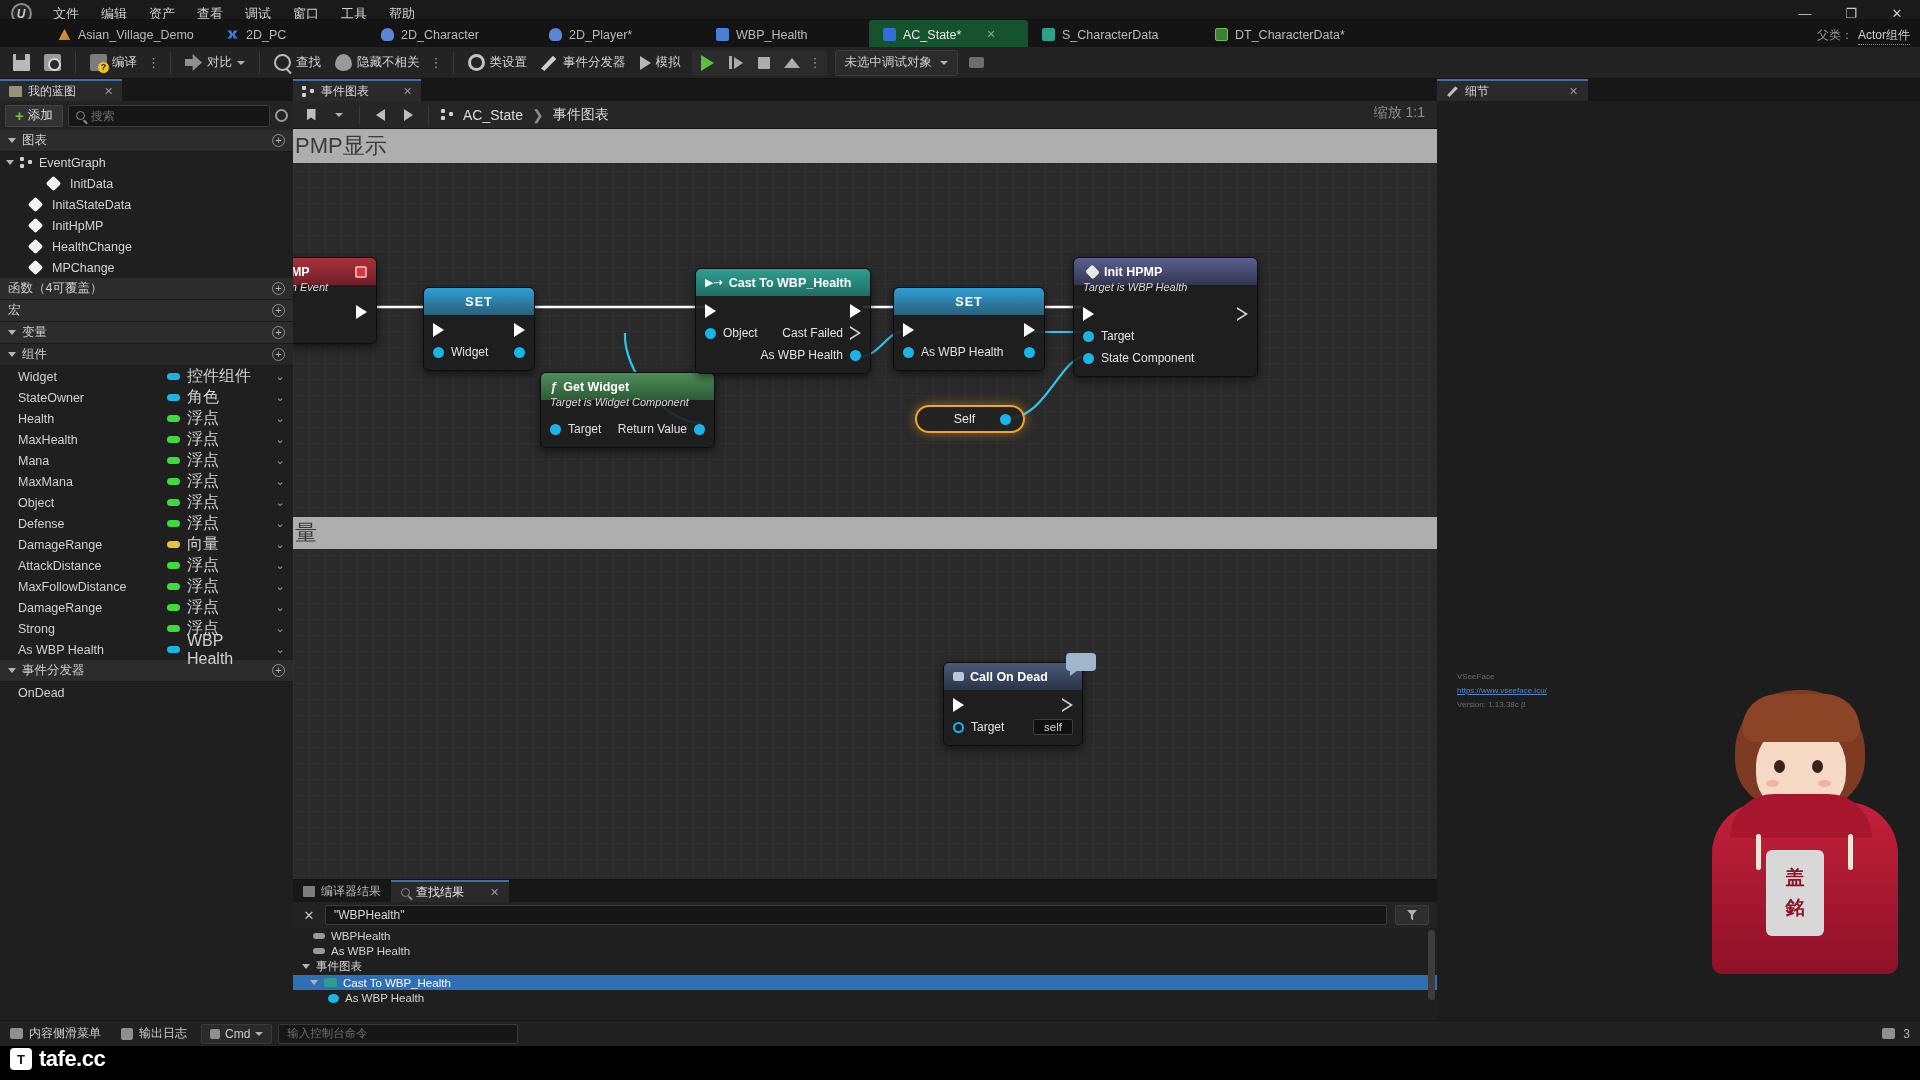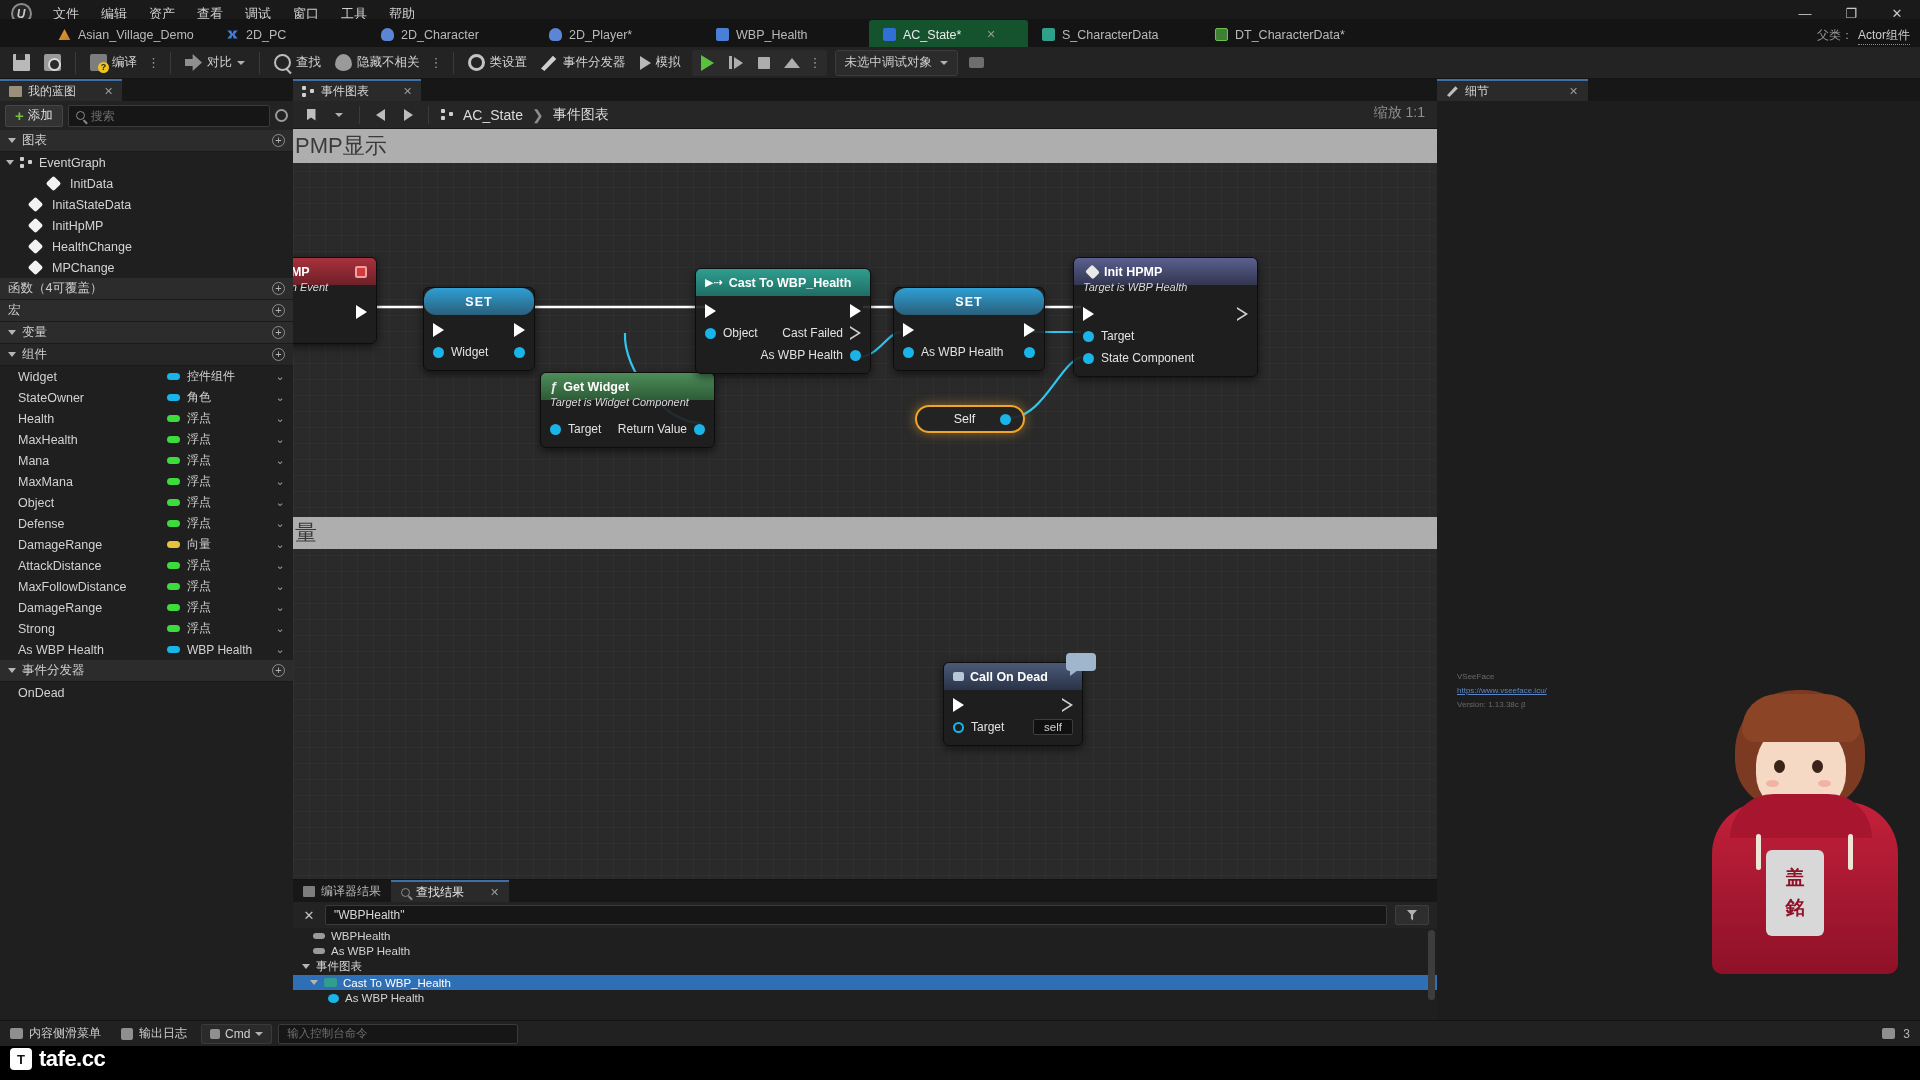--- a/index.html
+++ b/index.html
@@ -148,21 +148,21 @@
   .circ-plus{width:13px;height:13px;border:1px solid #8d8d8d;border-radius:50%;color:#b7b7b7;font-size:11px;line-height:11px;text-align:center;}
   .tree-row{display:flex;align-items:center;height:21px;padding-left:8px;font-size:12.5px;color:#d4d4d4;gap:6px;}
   .ic-graph{width:13px;height:11px;position:relative;flex:0 0 13px;}
   .ic-graph i{position:absolute;width:4px;height:4px;background:#cfcfcf;border-radius:1px;}
   .ic-graph i:nth-child(1){left:0;top:0;}
   .ic-graph i:nth-child(2){left:0;top:7px;}
   .ic-graph i:nth-child(3){left:8px;top:3px;}
   .diamond{width:11px;height:11px;background:#f2f2f2;transform:rotate(45deg);border-radius:2px;flex:0 0 11px;margin-left:4px;}
   .var-row{display:flex;align-items:center;height:21px;font-size:12.5px;color:#d2d2d2;padding-left:18px;}
   .var-name{flex:1;}
-  .var-type{width:100px;display:flex;align-items:center;gap:7px;font-size:12px;color:#d2d2d2;}
+  .var-type{width:100px;display:flex;align-items:center;gap:7px;font-size:16px;color:#d2d2d2;}
   .pill{width:13px;height:7px;border-radius:4px;flex:0 0 13px;}
   .var-eye{width:26px;display:flex;align-items:center;justify-content:center;color:#9a9a9a;font-size:11px;}
 
   
   .cpanel{position:absolute;left:293px;top:0;width:1144px;height:941px;background:#1b1b1b;}
   .graph-tabrow{display:flex;align-items:flex-end;height:22px;background:#171717;}
   .graph-tab{display:flex;align-items:center;gap:6px;height:22px;padding:0 9px;font-size:12px;
     color:#d6d6d6;background:#2a2a2a;border-top:2px solid #3f6fa8;}
   .graph-tab .tclose{margin-left:28px;color:#9a9a9a;font-size:11px;}
   .graph-toolbar{display:flex;align-items:center;height:28px;background:#262626;padding:0 6px;gap:4px;
@@ -199,21 +199,21 @@
   .exec-hollow{width:11px;height:14px;position:relative;}
   .exec-hollow::before{content:"";position:absolute;left:0;top:0;width:0;height:0;
     border-left:11px solid #cfcfcf;border-top:7px solid transparent;border-bottom:7px solid transparent;}
   .exec-hollow::after{content:"";position:absolute;left:0;top:2px;width:0;height:0;
     border-left:8px solid #1d1d1d;border-top:5px solid transparent;border-bottom:5px solid transparent;}
   .dot{width:11px;height:11px;border-radius:50%;flex:0 0 11px;}
   .dot.blue{background:#19b4e8;}
   .red-sq{width:12px;height:12px;background:#d33a3a;border:2px solid #f0a0a0;border-radius:2px;}
   .node-event .node-hdr{background:linear-gradient(180deg,#a8313c 0%,#6e2028 100%);}
   .node-set .node-hdr{background:linear-gradient(180deg,#2e9fd4 0%,#2a5f7a 100%);
-    justify-content:center;font-weight:bold;letter-spacing:1px;border-radius:12px;}
+    justify-content:center;font-weight:bold;letter-spacing:1px;}
   .node-cast .node-hdr{background:linear-gradient(180deg,#2f9e8f 0%,#1f6e64 100%);}
   .node-fn .node-hdr{background:linear-gradient(180deg,#4e8d5a 0%,#2d5b37 100%);}
   .node-ev2 .node-hdr{background:linear-gradient(180deg,#5a5f8f 0%,#33364f 100%);}
   .node-var{position:absolute;border-radius:14px;background:#232323ee;border:2px solid #f0a62a;
     box-shadow:0 0 12px rgba(240,166,42,.5);display:flex;align-items:center;justify-content:space-between;
     padding:0 12px;height:28px;font-size:12.5px;color:#eaeaea;}
   .wire{position:absolute;pointer-events:none;}
   .comment-bubble{position:absolute;width:30px;height:18px;background:#9fb6cd;border-radius:4px;}
   .comment-bubble::after{content:"";position:absolute;left:4px;bottom:-5px;border-top:6px solid #9fb6cd;
     border-right:8px solid transparent;}

